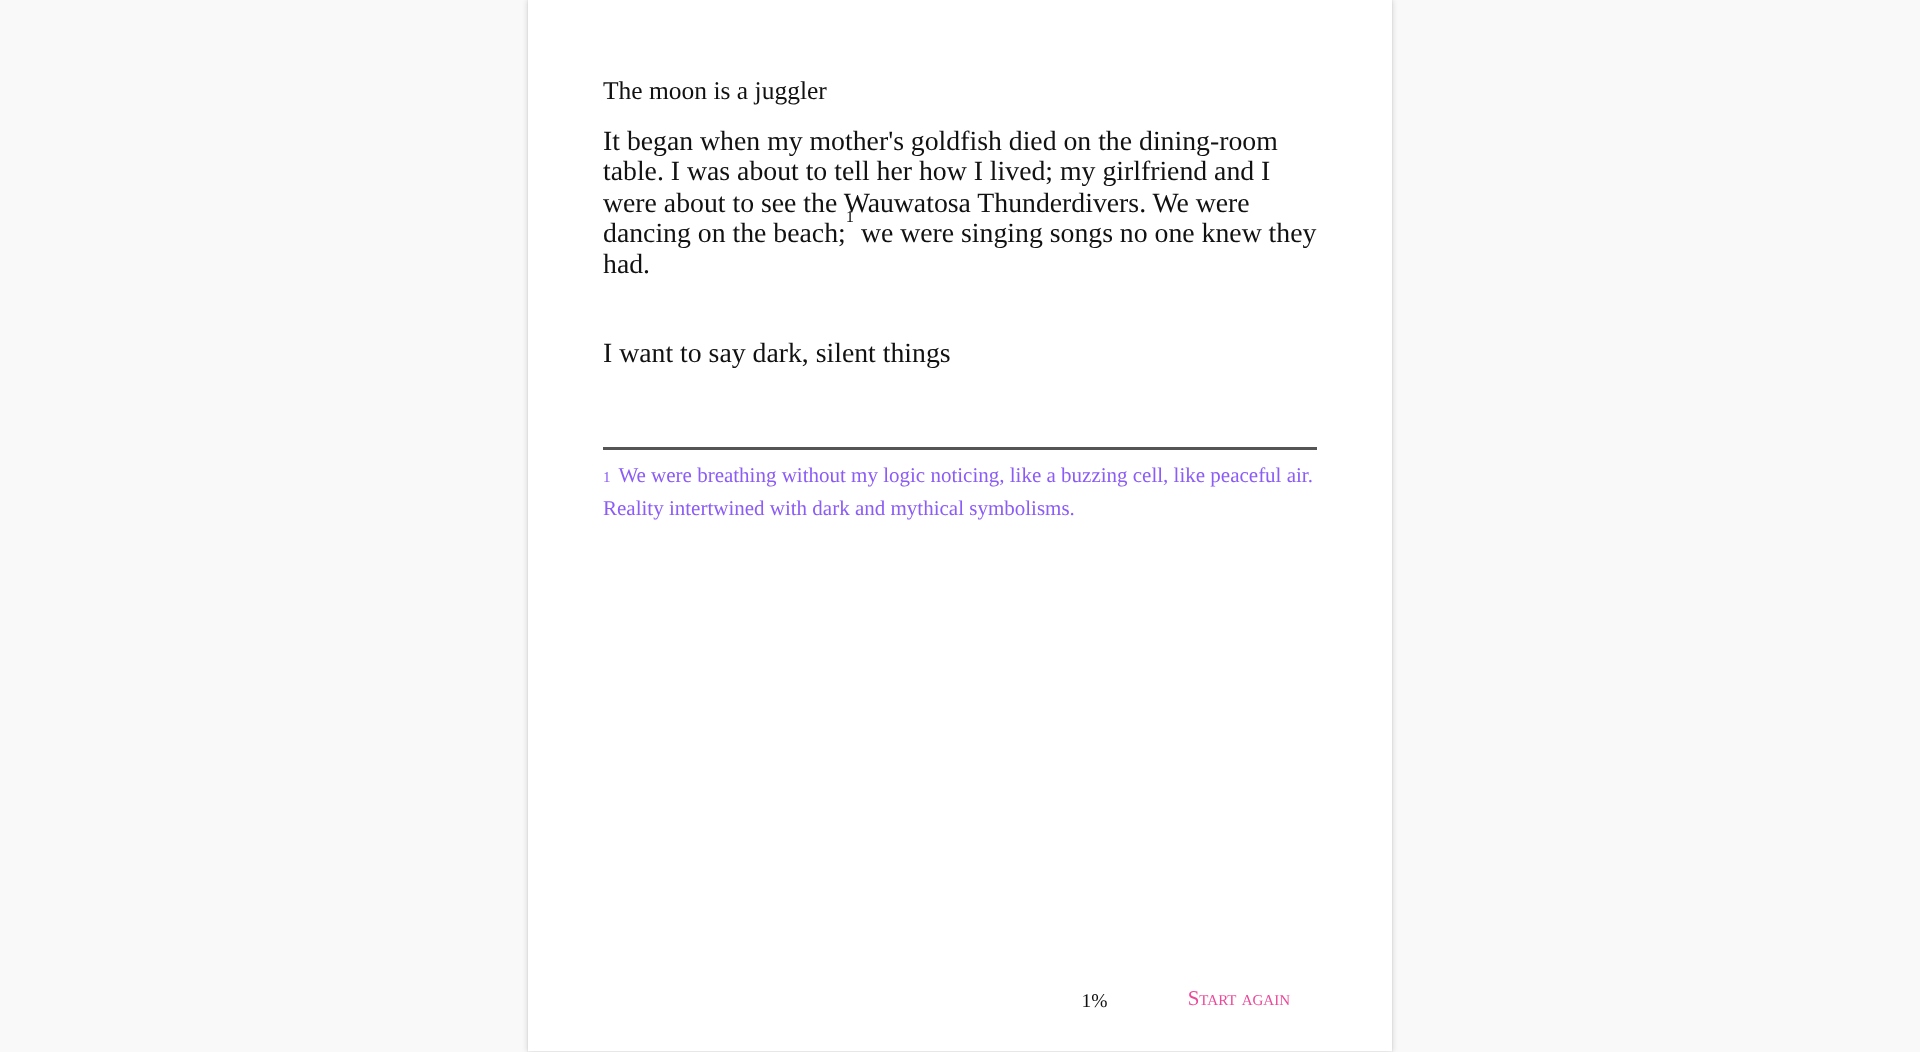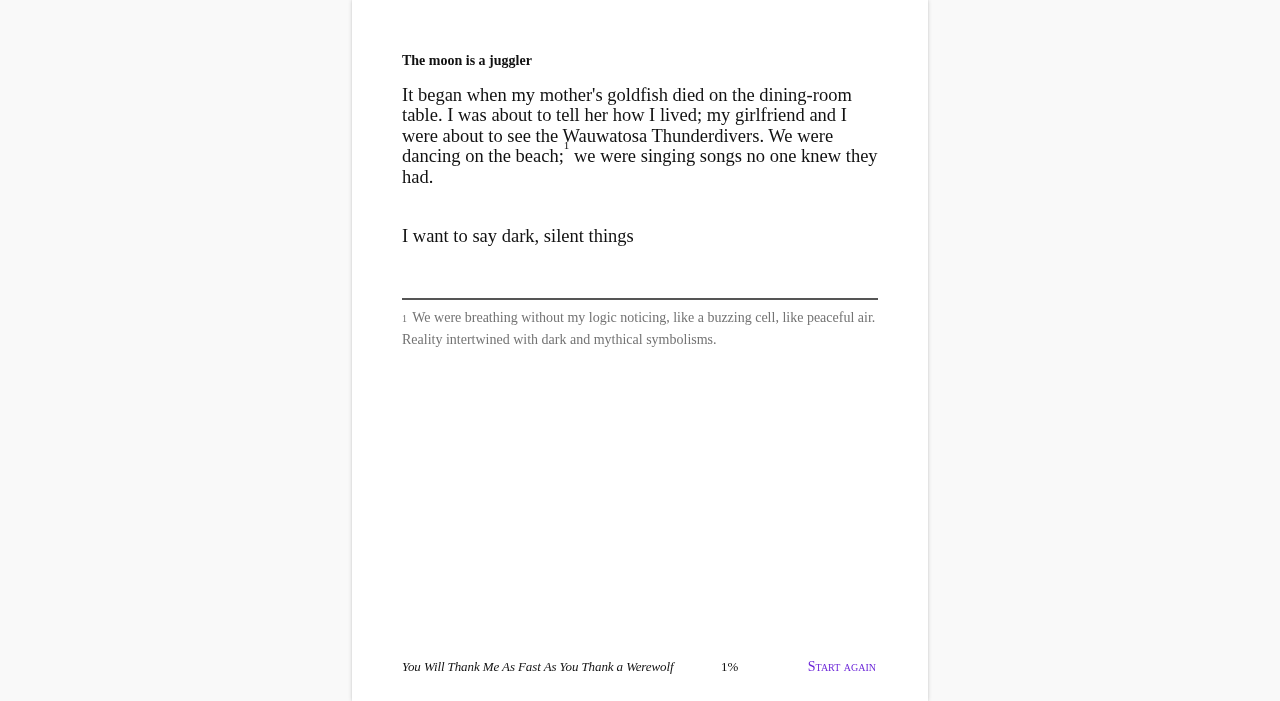--- a/index.html
+++ b/index.html
@@ -26,22 +26,22 @@
       left: 50px;
       top: 0;
       width: 476px;
     }
     .title {
       position: absolute;
       top: 50px;
       left: 0;
       margin: 0;
       font-family: "Liberation Serif", serif;
-      font-weight: bold;
-      font-size: 14px;
+      font-weight: normal;
+      font-size: 17px;
       line-height: 22px;
       white-space: nowrap;
     }
     .para {
       position: absolute;
       left: 0;
       margin: 0;
       font-family: Liberation Serif, serif;
       font-size: 18.5px;
       line-height: 20.4px;
@@ -66,21 +66,21 @@
     }
     .footnote {
       position: absolute;
       top: 307px;
       left: 0;
       width: 476px;
       margin: 0;
       font-family: "Liberation Serif", serif;
       font-size: 14px;
       line-height: 22px;
-      color: #737373;
+      color: #8b5cf6;
     }
     .footnote .fn-mark {
       font-size: 10px;
       vertical-align: top;
       position: relative;
       top: 1px;
       margin-right: 2px;
     }
     .footer {
       position: absolute;
@@ -102,44 +102,43 @@
       letter-spacing: -0.1px;
     }
     .footer .progress {
       position: absolute;
       left: 319px;
       top: 0;
       white-space: nowrap;
     }
     .footer .start-again {
       position: absolute;
-      right: 2px;
+      right: 18px;
       top: 0;
       font-variant: small-caps;
       font-size: 14px;
       white-space: nowrap;
       cursor: pointer;
-      color: #6d28d9;
+      color: #ec4899;
       text-decoration: none;
     }
   </style>
 </head>
 <body>
 
 <div class="page">
   <div class="content">
     <h2 class="title">The moon is a juggler</h2>
 
     <p class="para para1"><span>It began when my mother's goldfish died on the dining-room table. I was about to tell her how I lived; my girlfriend and I were about to see the Wauwatosa Thunderdivers. We were dancing on the beach;</span><sup class="fn-ref">1</sup><span> we were singing songs no one knew they had.</span></p>
 
     <p class="para para2">I want to say dark, silent things</p>
 
     <div class="rule"></div>
 
     <p class="footnote"><span class="fn-mark">1</span> <span>We were breathing without my logic noticing, like a buzzing cell, like peaceful air. Reality intertwined with dark and mythical symbolisms.</span></p>
   </div>
 
   <div class="footer">
-    <span class="book-title">You Will Thank Me As Fast As You Thank a Werewolf</span>
     <span class="progress">1%</span>
     <a class="start-again">Start again</a>
   </div>
 </div>
 
 </body></html>

